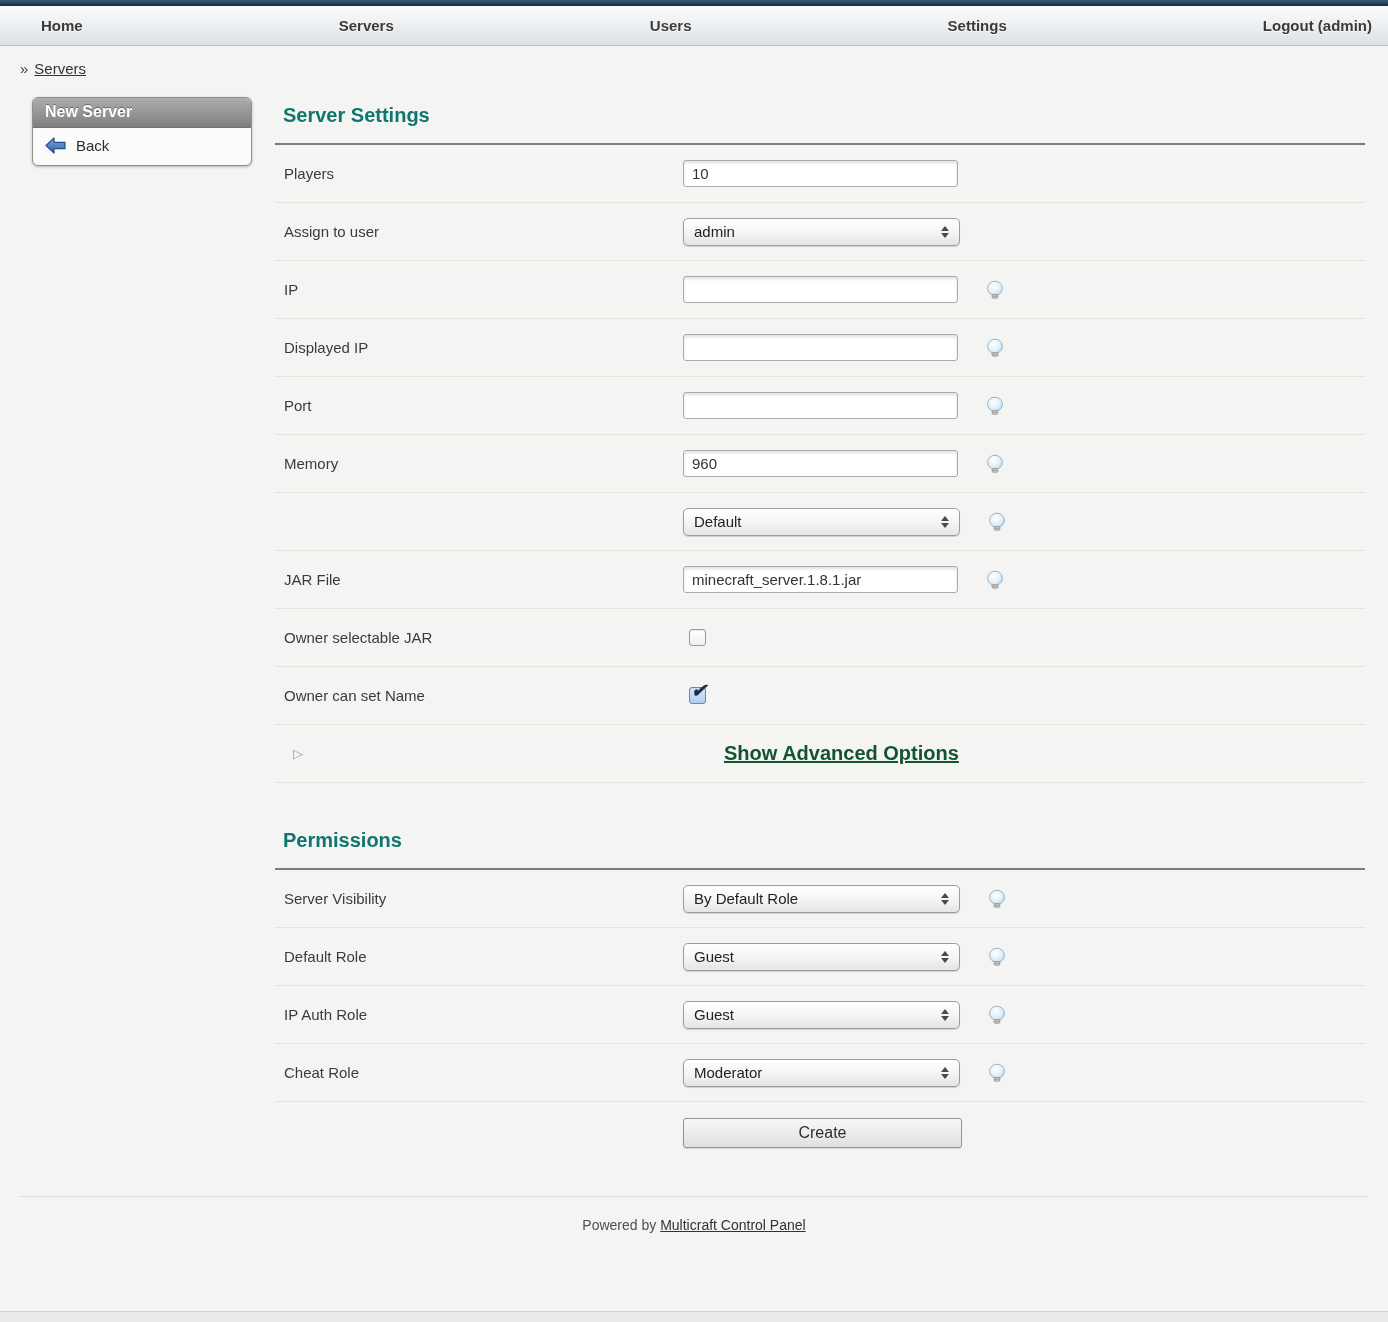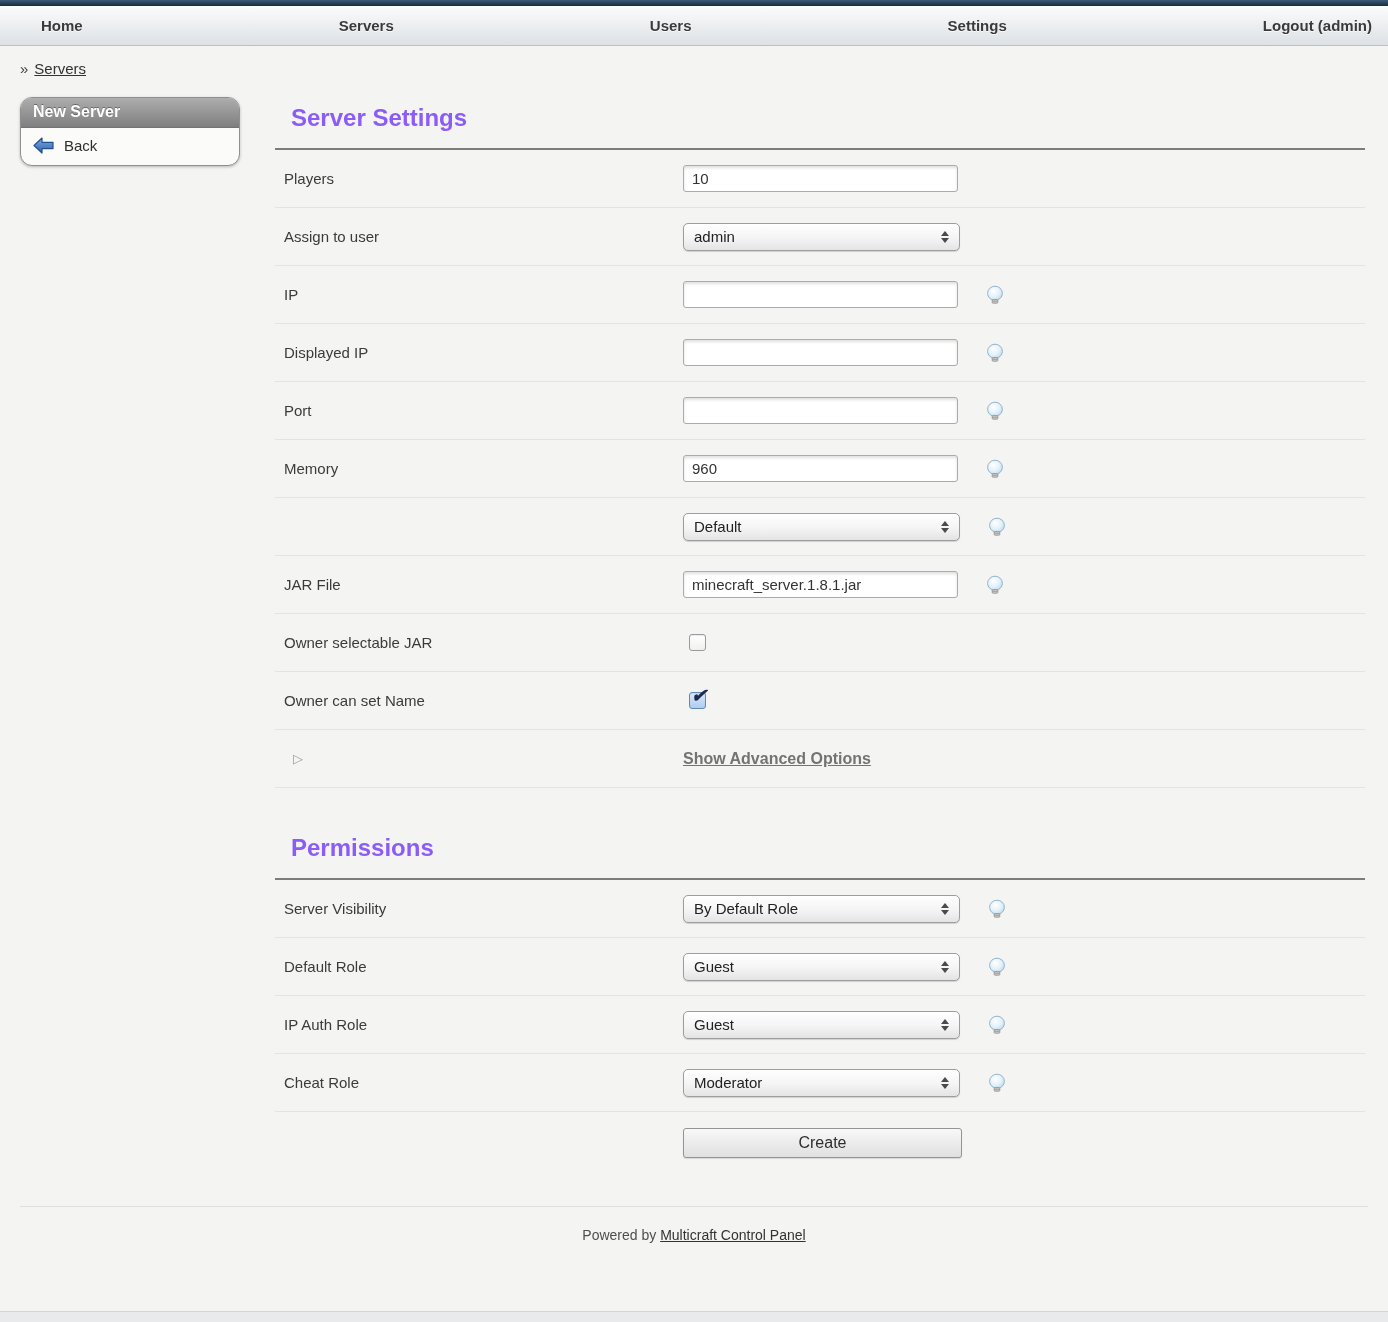--- a/index.html
+++ b/index.html
@@ -46,25 +46,25 @@
   .breadcrumb .crumb-link {
     text-decoration: underline;
     color: #333;
     cursor: pointer;
     margin-left: 6px;
   }
 
   
   .side-box {
     position: absolute;
-    left: 20px;
+    left: 32px;
     top: 97px;
     width: 220px;
     border: 1px solid #8f8f8f;
-    border-radius: 12px;
+    border-radius: 6px;
     background: #fbfbfa;
     box-shadow: 0 1px 3px rgba(0,0,0,.25);
     overflow: hidden;
   }
   .side-box-header {
     background: linear-gradient(#adadad, #7f7f7f);
     border-bottom: 1px solid #737373;
     padding: 5px 12px 6px;
     font-size: 16px;
     font-weight: bold;
@@ -78,23 +78,23 @@
     cursor: pointer;
   }
   .side-box-item .back-arrow { margin-right: 10px; display: inline-flex; }
   .side-box-item .back-label { font-size: 15px; color: #2e2e2e; }
 
   
   .main {
     margin: 0 23px 0 275px;
   }
   .section-title {
-    font-size: 24px;
-    color: #8b5cf6;
-    margin: 27px 0 16px 16px;
+    font-size: 20px;
+    color: #0f766e;
+    margin: 27px 0 16px 8px;
   }
   .section-rule {
     border: none;
     border-top: 2px solid #7c7c7c;
     margin: 0;
   }
   .form-row {
     display: flex;
     align-items: center;
     height: 58px;
@@ -198,25 +198,26 @@
     padding-left: 18px;
   }
   .toggle-triangle {
     font-size: 13px;
     color: #9a9a9a;
     width: 390px;
     flex: none;
     cursor: pointer;
   }
   .advanced-link {
-    font-size: 16px;
+    font-size: 20px;
     font-weight: bold;
-    color: #737373;
+    color: #14532d;
     text-decoration: underline;
     cursor: pointer;
+    margin-left: 41px;
   }
 
   .permissions-title { margin-top: 46px; }
 
   .submit-row {
     display: flex;
     height: 62px;
     align-items: center;
     padding-left: 9px;
   }

